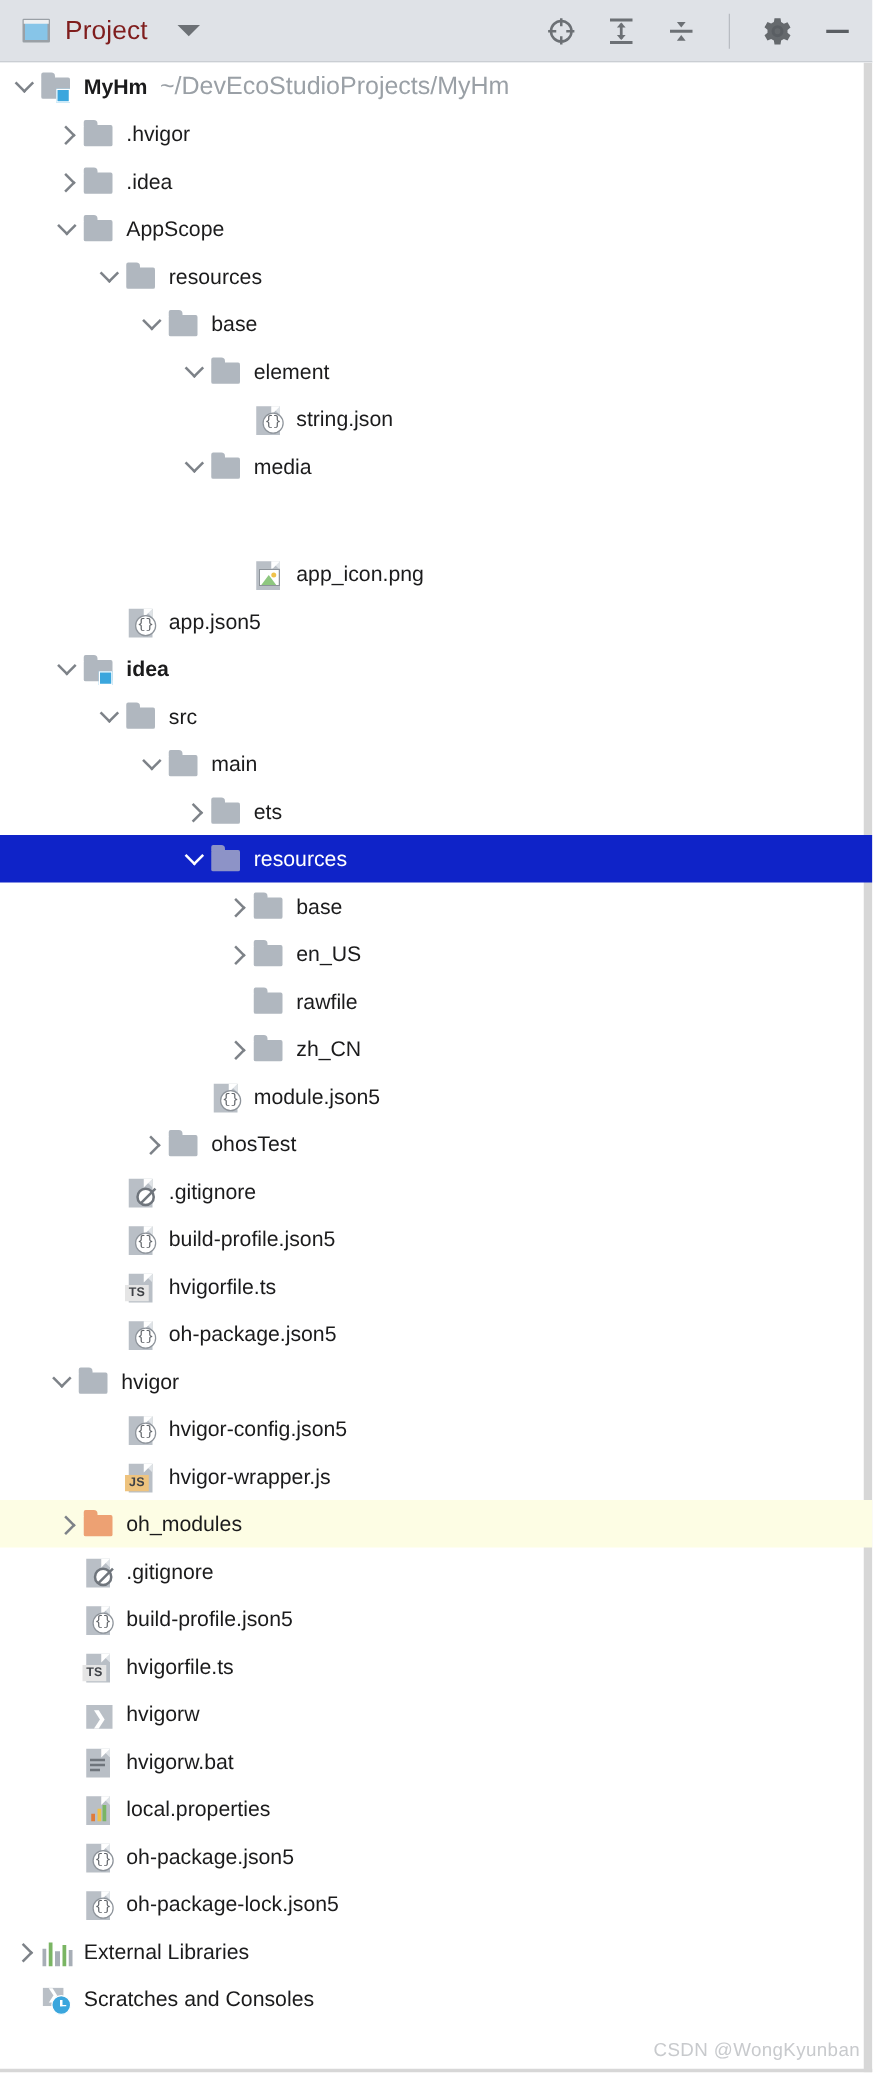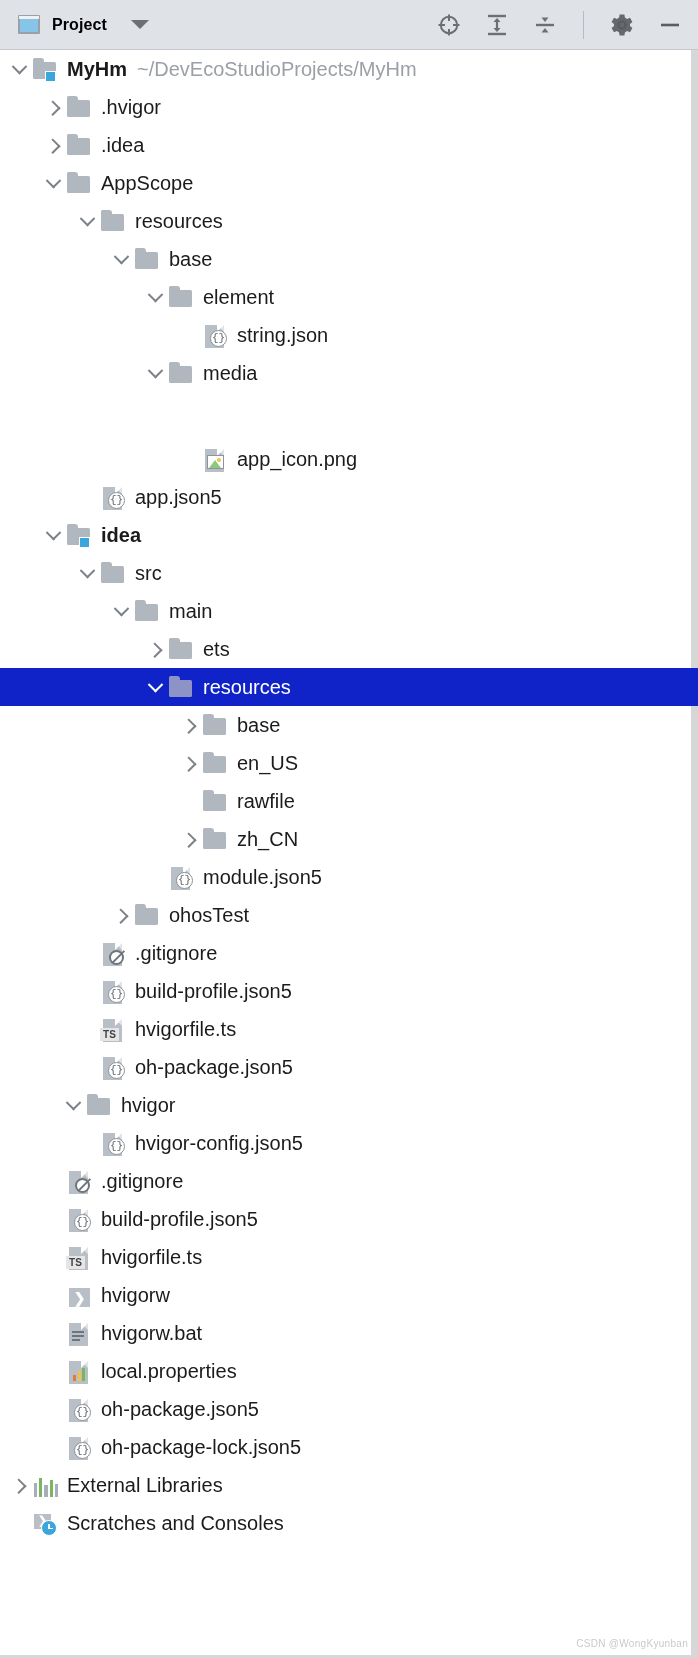--- a/index.html
+++ b/index.html
@@ -33,21 +33,21 @@
     border: 2px solid #9aa0a6;
     background: #87c5e8;
     border-radius: 1px;
     position: relative;
   }
   .tb-tabicon::before{
     content:""; position:absolute; left:-1px; right:-1px; top:-1px; height:3px;
     background:#eef0f2;
   }
   .tb-title {
-    font-size: 16px; color: #000000; letter-spacing: .1px; font-weight: bold;
+    font-size: 21px; color: #7f1d1d; letter-spacing: .1px;
   }
   .tb-caret {
     width: 0; height: 0;
     border-left: 9px solid transparent;
     border-right: 9px solid transparent;
     border-top: 9px solid #6c7075;
     margin-left: 12px;
   }
   .tb-right {
     margin-left: auto;
@@ -95,21 +95,21 @@
   .chev.down { transform: rotate(45deg) translate(-2px,-2px); }
   .chev.right { transform: rotate(-45deg) translate(-1px,0px); }
   .row.sel .chev { border-color: #ffffff; }
   .ico {
     width: 26px; min-width: 26px; height: 26px;
     margin-right: 9px;
     position: relative;
     display: inline-block;
   }
   .label {
-    font-size: 20px;
+    font-size: 17px;
     color: #1b1b1c;
     line-height: 1;
   }
   .row.sel .label { color: #ffffff; }
   .label.bold { font-weight: bold; }
   .pathtext {
     font-size: 20px;
     color: #9aa0a6;
     margin-left: 10px;
   }
@@ -256,21 +256,21 @@
   .f-clock::before{
     content:"";position:absolute;left:6px;top:2.5px;width:1.6px;height:5.5px;background:#fff;
   }
   .f-clock::after{
     content:"";position:absolute;left:6px;top:6.5px;width:5px;height:1.6px;background:#fff;
   }
 
   .watermark {
     position: absolute;
     right: 10px; bottom: 9px;
-    font-size: 10px; color: #c8cacd;
+    font-size: 15px; color: #c8cacd;
     letter-spacing: .3px;
   }
   .bottom-rule {
     position:absolute; left:0; right:0; bottom:0; height:3px; background:#d7d7d7;
   }
 </style>
 </head>
 <body>
 
 <div id="app">
@@ -545,36 +545,53 @@
         <span class="label">hvigorfile.ts</span>
       </div>
       <div class="row" style="padding-left: 74px;">
         <span class="twisty"></span>
         <span class="ico">
           <span class="f-file"></span>
           <span class="badge-json">{}</span>
         </span>
         <span class="label">oh-package.json5</span>
       </div>
-      <div class="row" style="padding-left: 60px;">
+      <div class="row" style="padding-left: 36px;">
         <span class="twisty">
           <span class="chev down"></span>
         </span>
         <span class="ico">
           <span class="f-folder"></span>
         </span>
         <span class="label">hvigor</span>
       </div>
       <div class="row" style="padding-left: 74px;">
         <span class="twisty"></span>
         <span class="ico">
           <span class="f-file"></span>
           <span class="badge-json">{}</span>
         </span>
         <span class="label">hvigor-config.json5</span>
+      </div>
+      <div class="row" style="padding-left: 74px;">
+        <span class="twisty"></span>
+        <span class="ico">
+          <span class="f-file"></span>
+          <span class="badge-txt badge-js">JS</span>
+        </span>
+        <span class="label">hvigor-wrapper.js</span>
+      </div>
+      <div class="row yellow" style="padding-left: 40px;">
+        <span class="twisty">
+          <span class="chev right"></span>
+        </span>
+        <span class="ico orange">
+          <span class="f-folder"></span>
+        </span>
+        <span class="label">oh_modules</span>
       </div>
       <div class="row" style="padding-left: 40px;">
         <span class="twisty"></span>
         <span class="ico">
           <span class="f-file"></span>
           <span class="badge-ban"></span>
         </span>
         <span class="label">.gitignore</span>
       </div>
       <div class="row" style="padding-left: 40px;">

